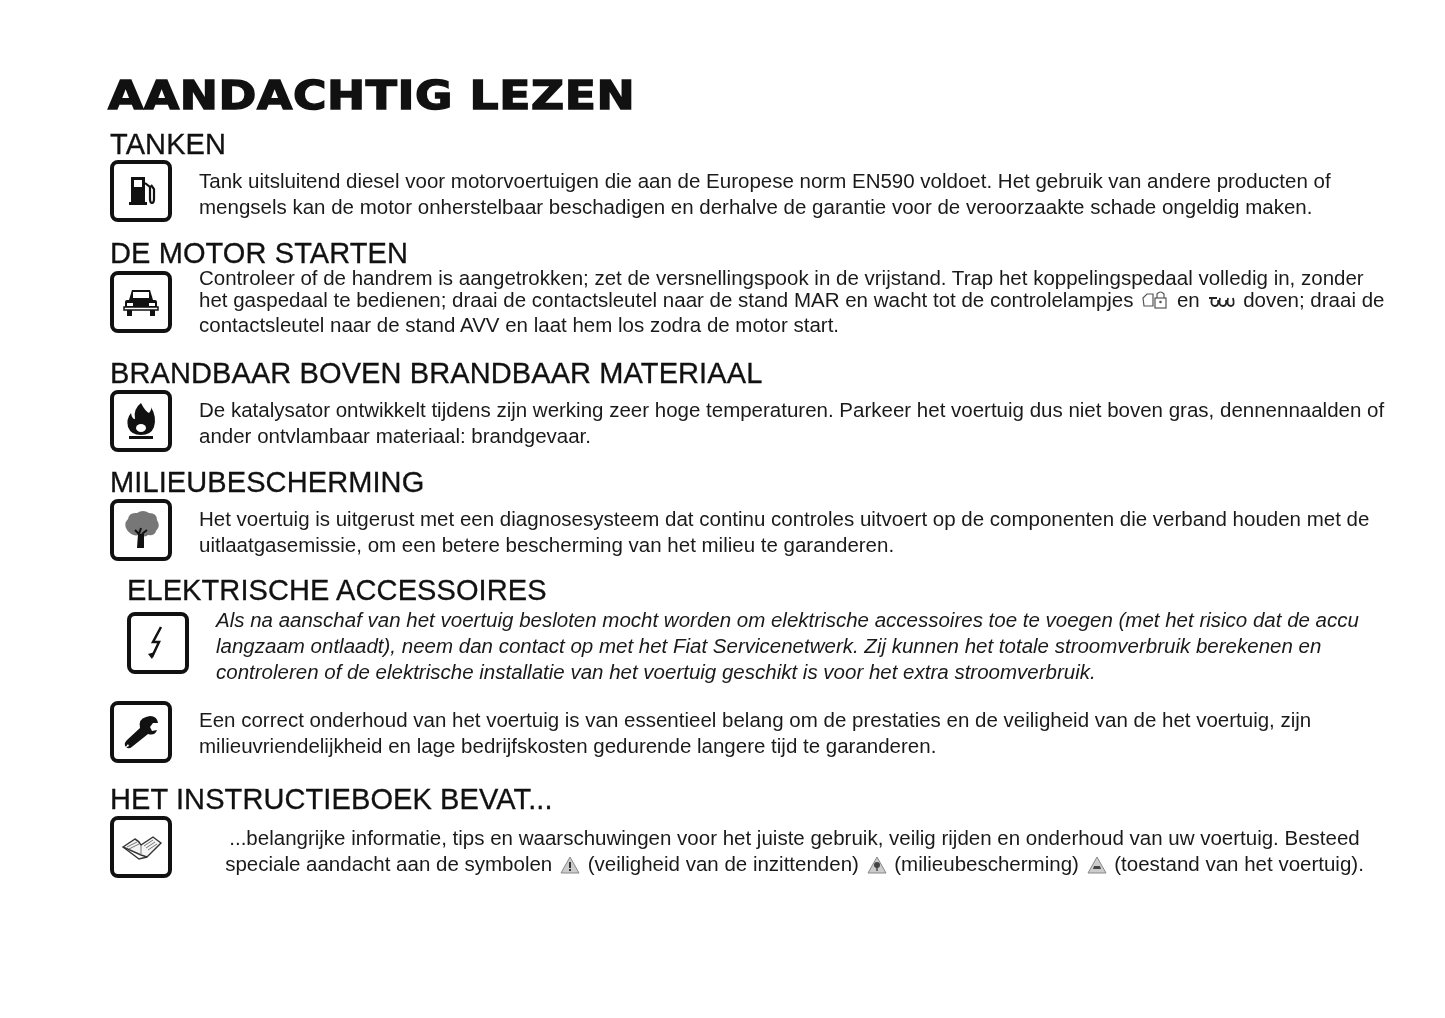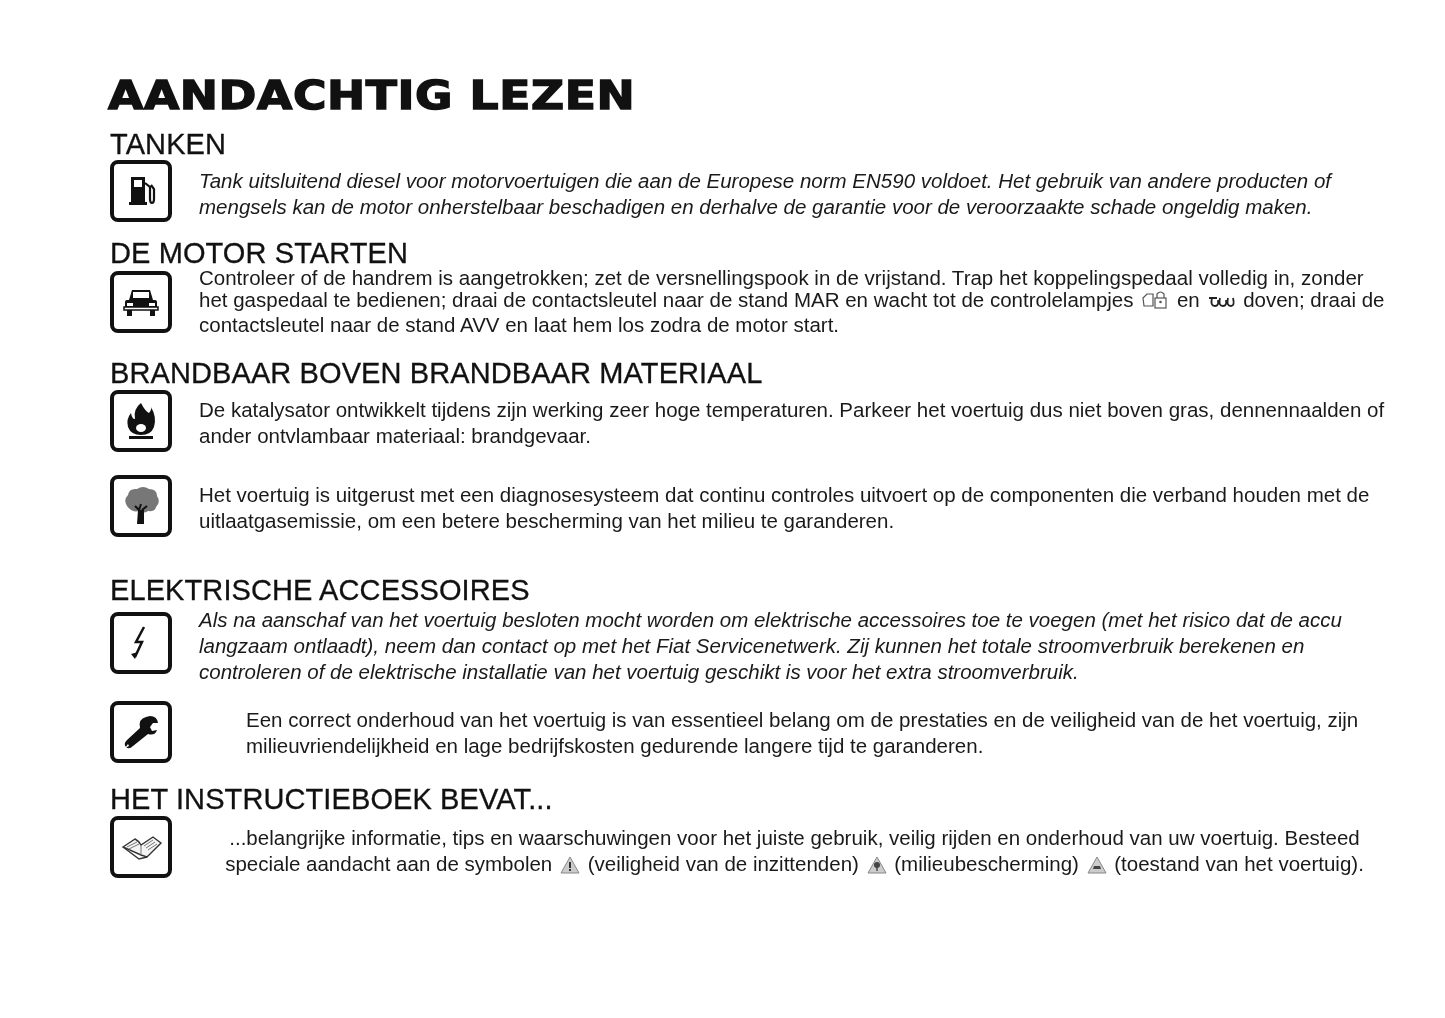--- a/index.html
+++ b/index.html
@@ -40,21 +40,21 @@
   <h2 class="section-title">TANKEN</h2>
   <div class="section-body" style="margin-top:3px;">
     <div class="icon-box" style="top:1px;">
       <svg viewBox="0 0 44 44">
           <rect x="12" y="8" width="14" height="26" fill="#111"></rect>
           <rect x="15" y="11" width="8" height="7" fill="#fff"></rect>
           <rect x="10" y="33" width="18" height="3" fill="#111"></rect>
           <path d="M26 14 L31 18 L31 30 Q31 34 33 34 Q35 34 35 30 L35 20 L32 16" fill="none" stroke="#111" stroke-width="2.2"></path>
         </svg>
     </div>
-    <div class="body-text" style="padding-top:9px;font-style:italic;">Tank uitsluitend diesel voor motorvoertuigen die aan de Europese norm EN590 voldoet. Het gebruik van andere producten of mengsels kan de motor onherstelbaar beschadigen en derhalve de garantie voor de veroorzaakte schade ongeldig maken.</div>
+    <div class="body-text" style="padding-top:9px;">Tank uitsluitend diesel voor motorvoertuigen die aan de Europese norm EN590 voldoet. Het gebruik van andere producten of mengsels kan de motor onherstelbaar beschadigen en derhalve de garantie voor de veroorzaakte schade ongeldig maken.</div>
   </div>
 </div>
 
 <div class="section" style="top:241px;">
   <h2 class="section-title">DE MOTOR STARTEN</h2>
   <div class="section-body" style="margin-top:2px;">
     <div class="icon-box" style="top:4px;">
       <svg viewBox="0 0 44 44">
           <path d="M10 20 L13 10 L31 10 L34 20 Z" fill="#111"></path>
           <rect x="14" y="12" width="16" height="6" fill="#fff"></rect>
@@ -89,47 +89,48 @@
           <path d="M22 4 Q26 12 30 14 Q33 10 32 8 Q38 18 35 28 Q32 36 22 36 Q12 36 9 28 Q7 20 12 14 Q13 20 16 20 Q14 10 22 4 Z" fill="#111"></path>
           <ellipse cx="22" cy="29" rx="5" ry="4" fill="#fff"></ellipse>
           <rect x="10" y="37" width="24" height="3" fill="#111"></rect>
         </svg>
     </div>
     <div class="body-text" style="padding-top:8px;">De katalysator ontwikkelt tijdens zijn werking zeer hoge temperaturen. Parkeer het voertuig dus niet boven gras, dennennaalden of ander ontvlambaar materiaal: brandgevaar.</div>
   </div>
 </div>
 
 <div class="section" style="top:470px;">
+  <h2 class="section-title">MILIEUBESCHERMING</h2>
   <div class="section-body" style="margin-top:4px;">
     <div class="icon-box" style="top:1px;">
       <svg viewBox="0 0 44 44">
           <path d="M8 22 Q4 16 9 11 Q10 4 18 5 Q24 1 30 5 Q38 5 38 12 Q42 18 37 23 Q36 28 29 27 Q25 30 20 27 Q13 29 8 22 Z" fill="#777"></path>
           <path d="M19 40 L20 26 L16 22 M20 26 L22 20 M23 26 L28 22 M24 40 L23 26" fill="none" stroke="#111" stroke-width="2"></path>
           <rect x="19" y="26" width="6" height="14" fill="#111"></rect>
         </svg>
     </div>
     <div class="body-text" style="padding-top:8px;">Het voertuig is uitgerust met een diagnosesysteem dat continu controles uitvoert op de componenten die verband houden met de uitlaatgasemissie, om een betere bescherming van het milieu te garanderen.</div>
   </div>
 </div>
 
-<div class="section" style="top:578px;">
+<div class="section" style="top:578px;margin-left:17px;">
   <h2 class="section-title">ELEKTRISCHE ACCESSOIRES</h2>
   <div class="section-body" style="margin-top:4px;font-style:italic;">
     <div class="icon-box" style="top:6px;">
       <svg viewBox="0 0 44 44">
           <path d="M25 6 L17 21 L23 21 L16 36" fill="none" stroke="#111" stroke-width="2.5"></path>
           <path d="M12 33 L16 38 L19 31 Z" fill="#111"></path>
         </svg>
     </div>
     <div class="body-text" style="padding-top:1px;">Als na aanschaf van het voertuig besloten mocht worden om elektrische accessoires toe te voegen (met het risico dat de accu langzaam ontlaadt), neem dan contact op met het Fiat Servicenetwerk. Zij kunnen het totale stroomverbruik berekenen en controleren of de elektrische installatie van het voertuig geschikt is voor het extra stroomverbruik.</div>
   </div>
 </div>
 
 <div class="section" style="top:696px;">
-  <div class="section-body" style="margin-top:3px;padding-left:47px;">
+  <div class="section-body" style="margin-top:3px;">
     <div class="icon-box" style="top:2px;">
       <svg viewBox="0 0 44 44">
           <path d="M31 6 Q38 6 39 13 L34 13 L31 17 L33 21 L38 20 Q36 26 29 24 L14 36 Q10 40 7 37 Q4 34 8 30 L21 18 Q19 9 27 7 Z" fill="#111"></path>
           <path d="M9 34 L6 38 L10 36" fill="#fff"></path>
         </svg>
     </div>
     <div class="body-text" style="padding-top:8px;">Een correct onderhoud van het voertuig is van essentieel belang om de prestaties en de veiligheid van de het voertuig, zijn milieuvriendelijkheid en lage bedrijfskosten gedurende langere tijd te garanderen.</div>
   </div>
 </div>
 

